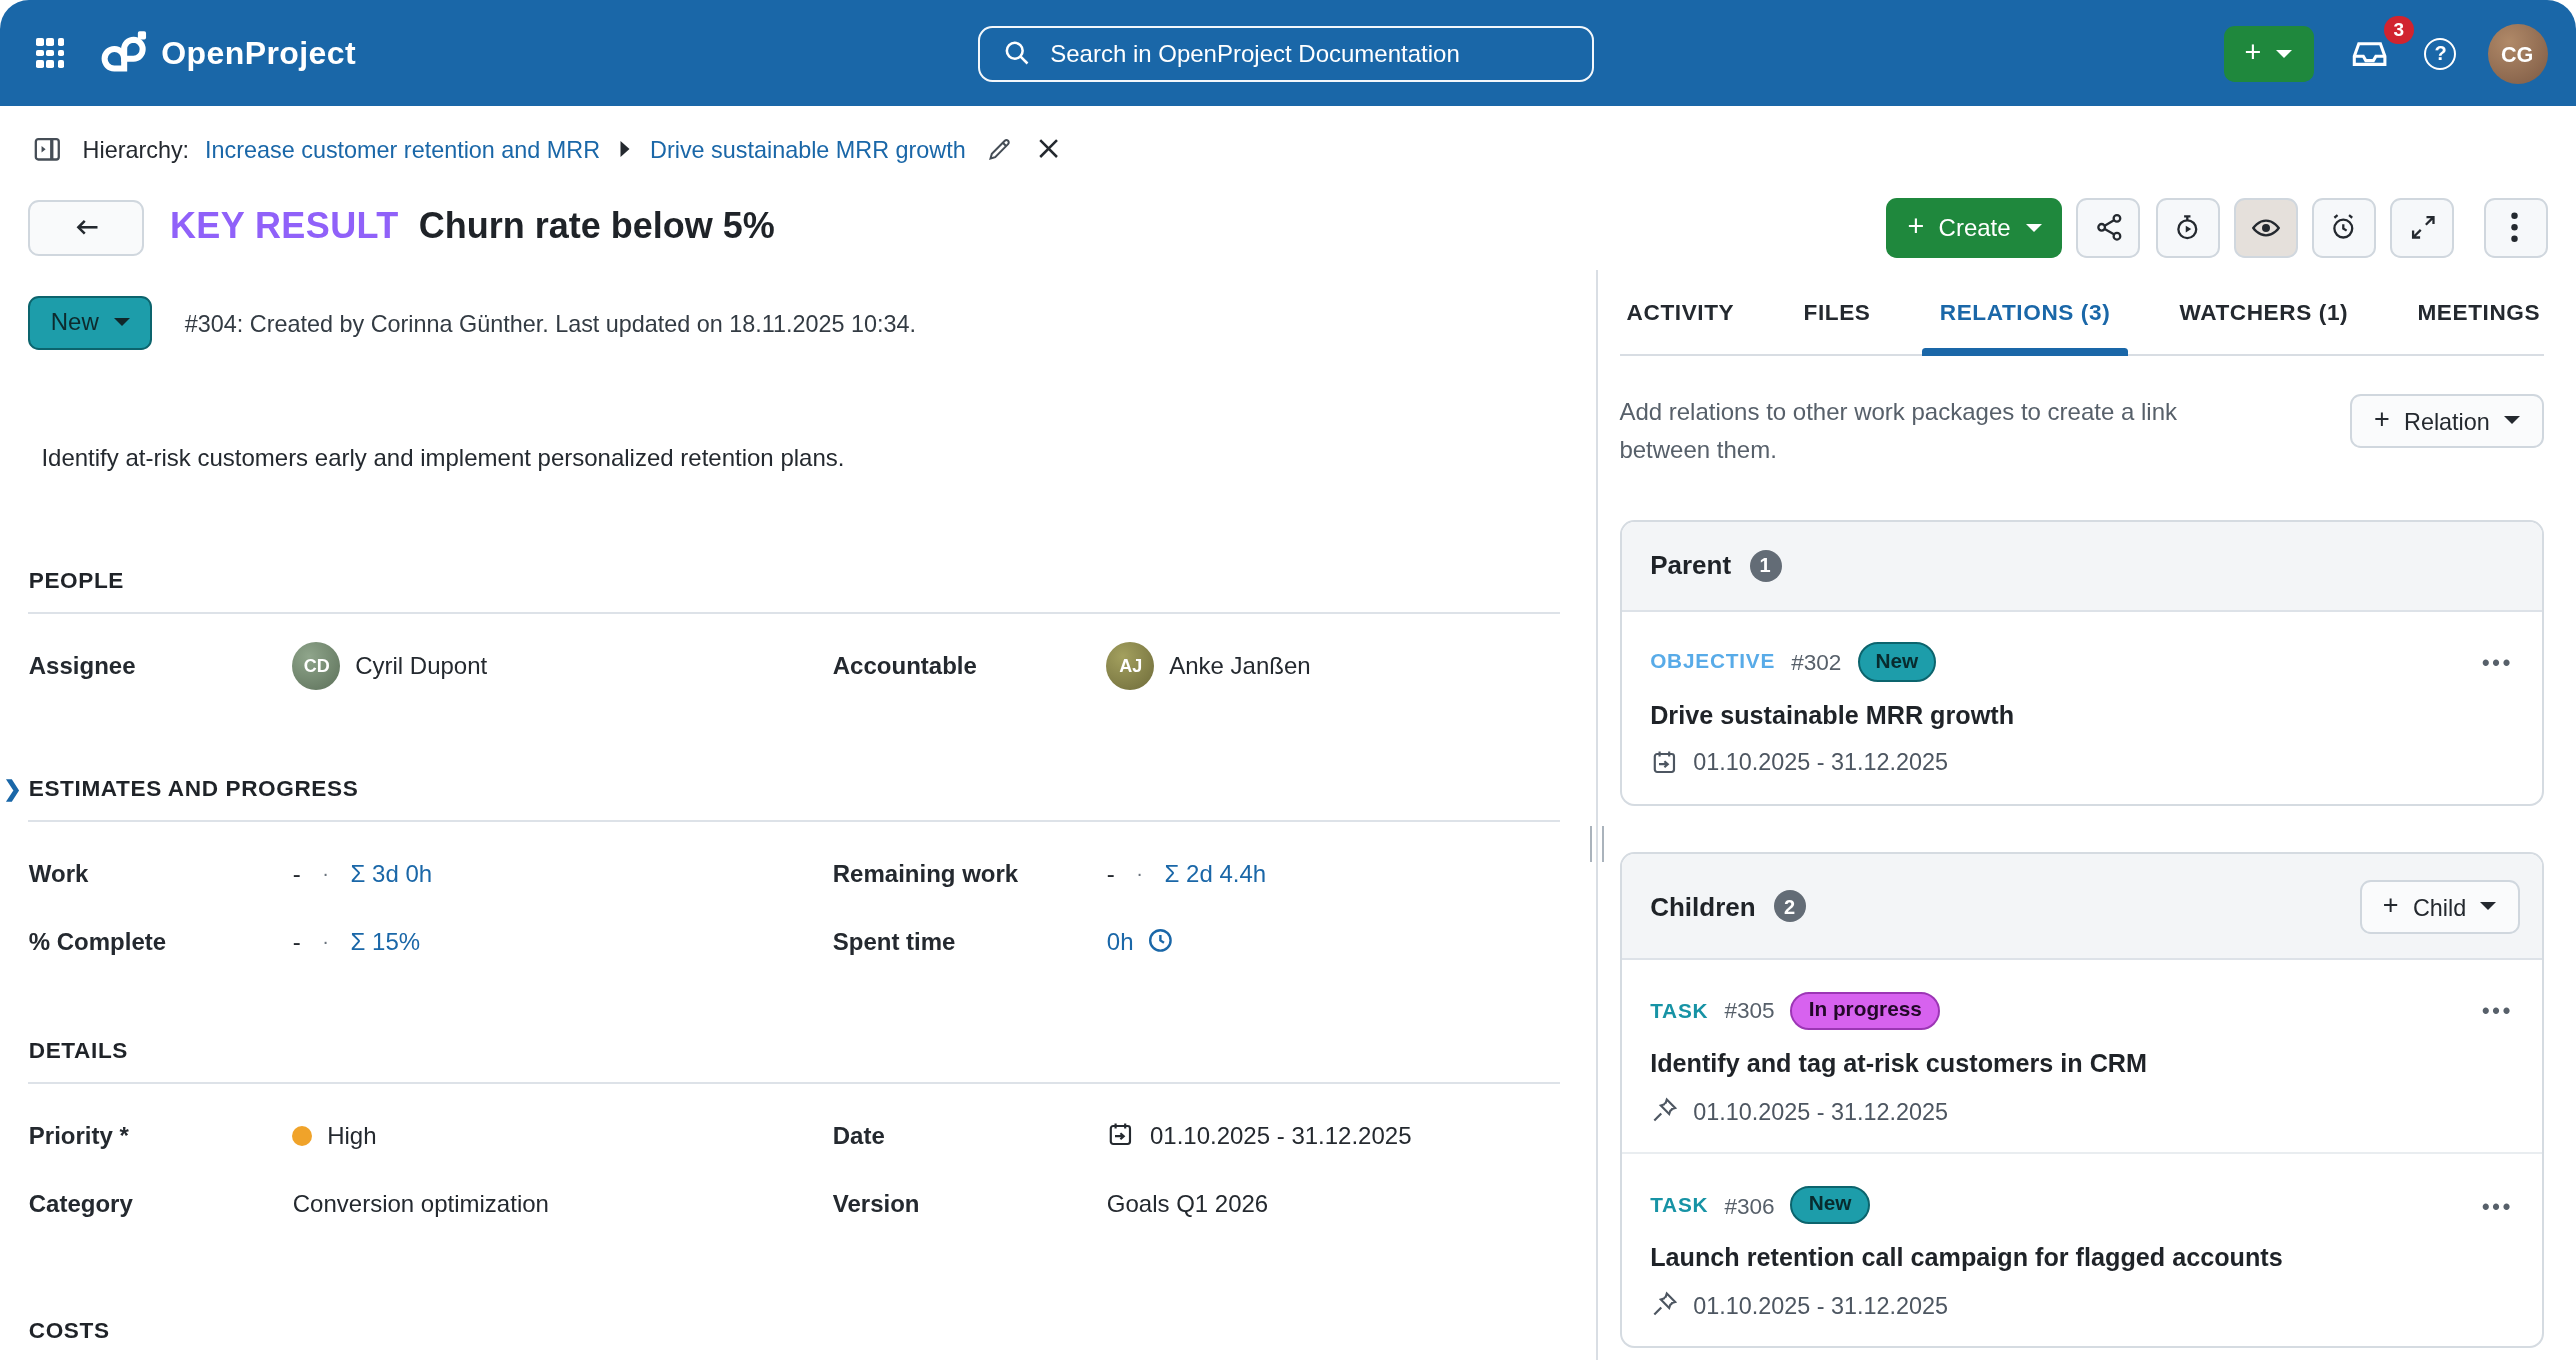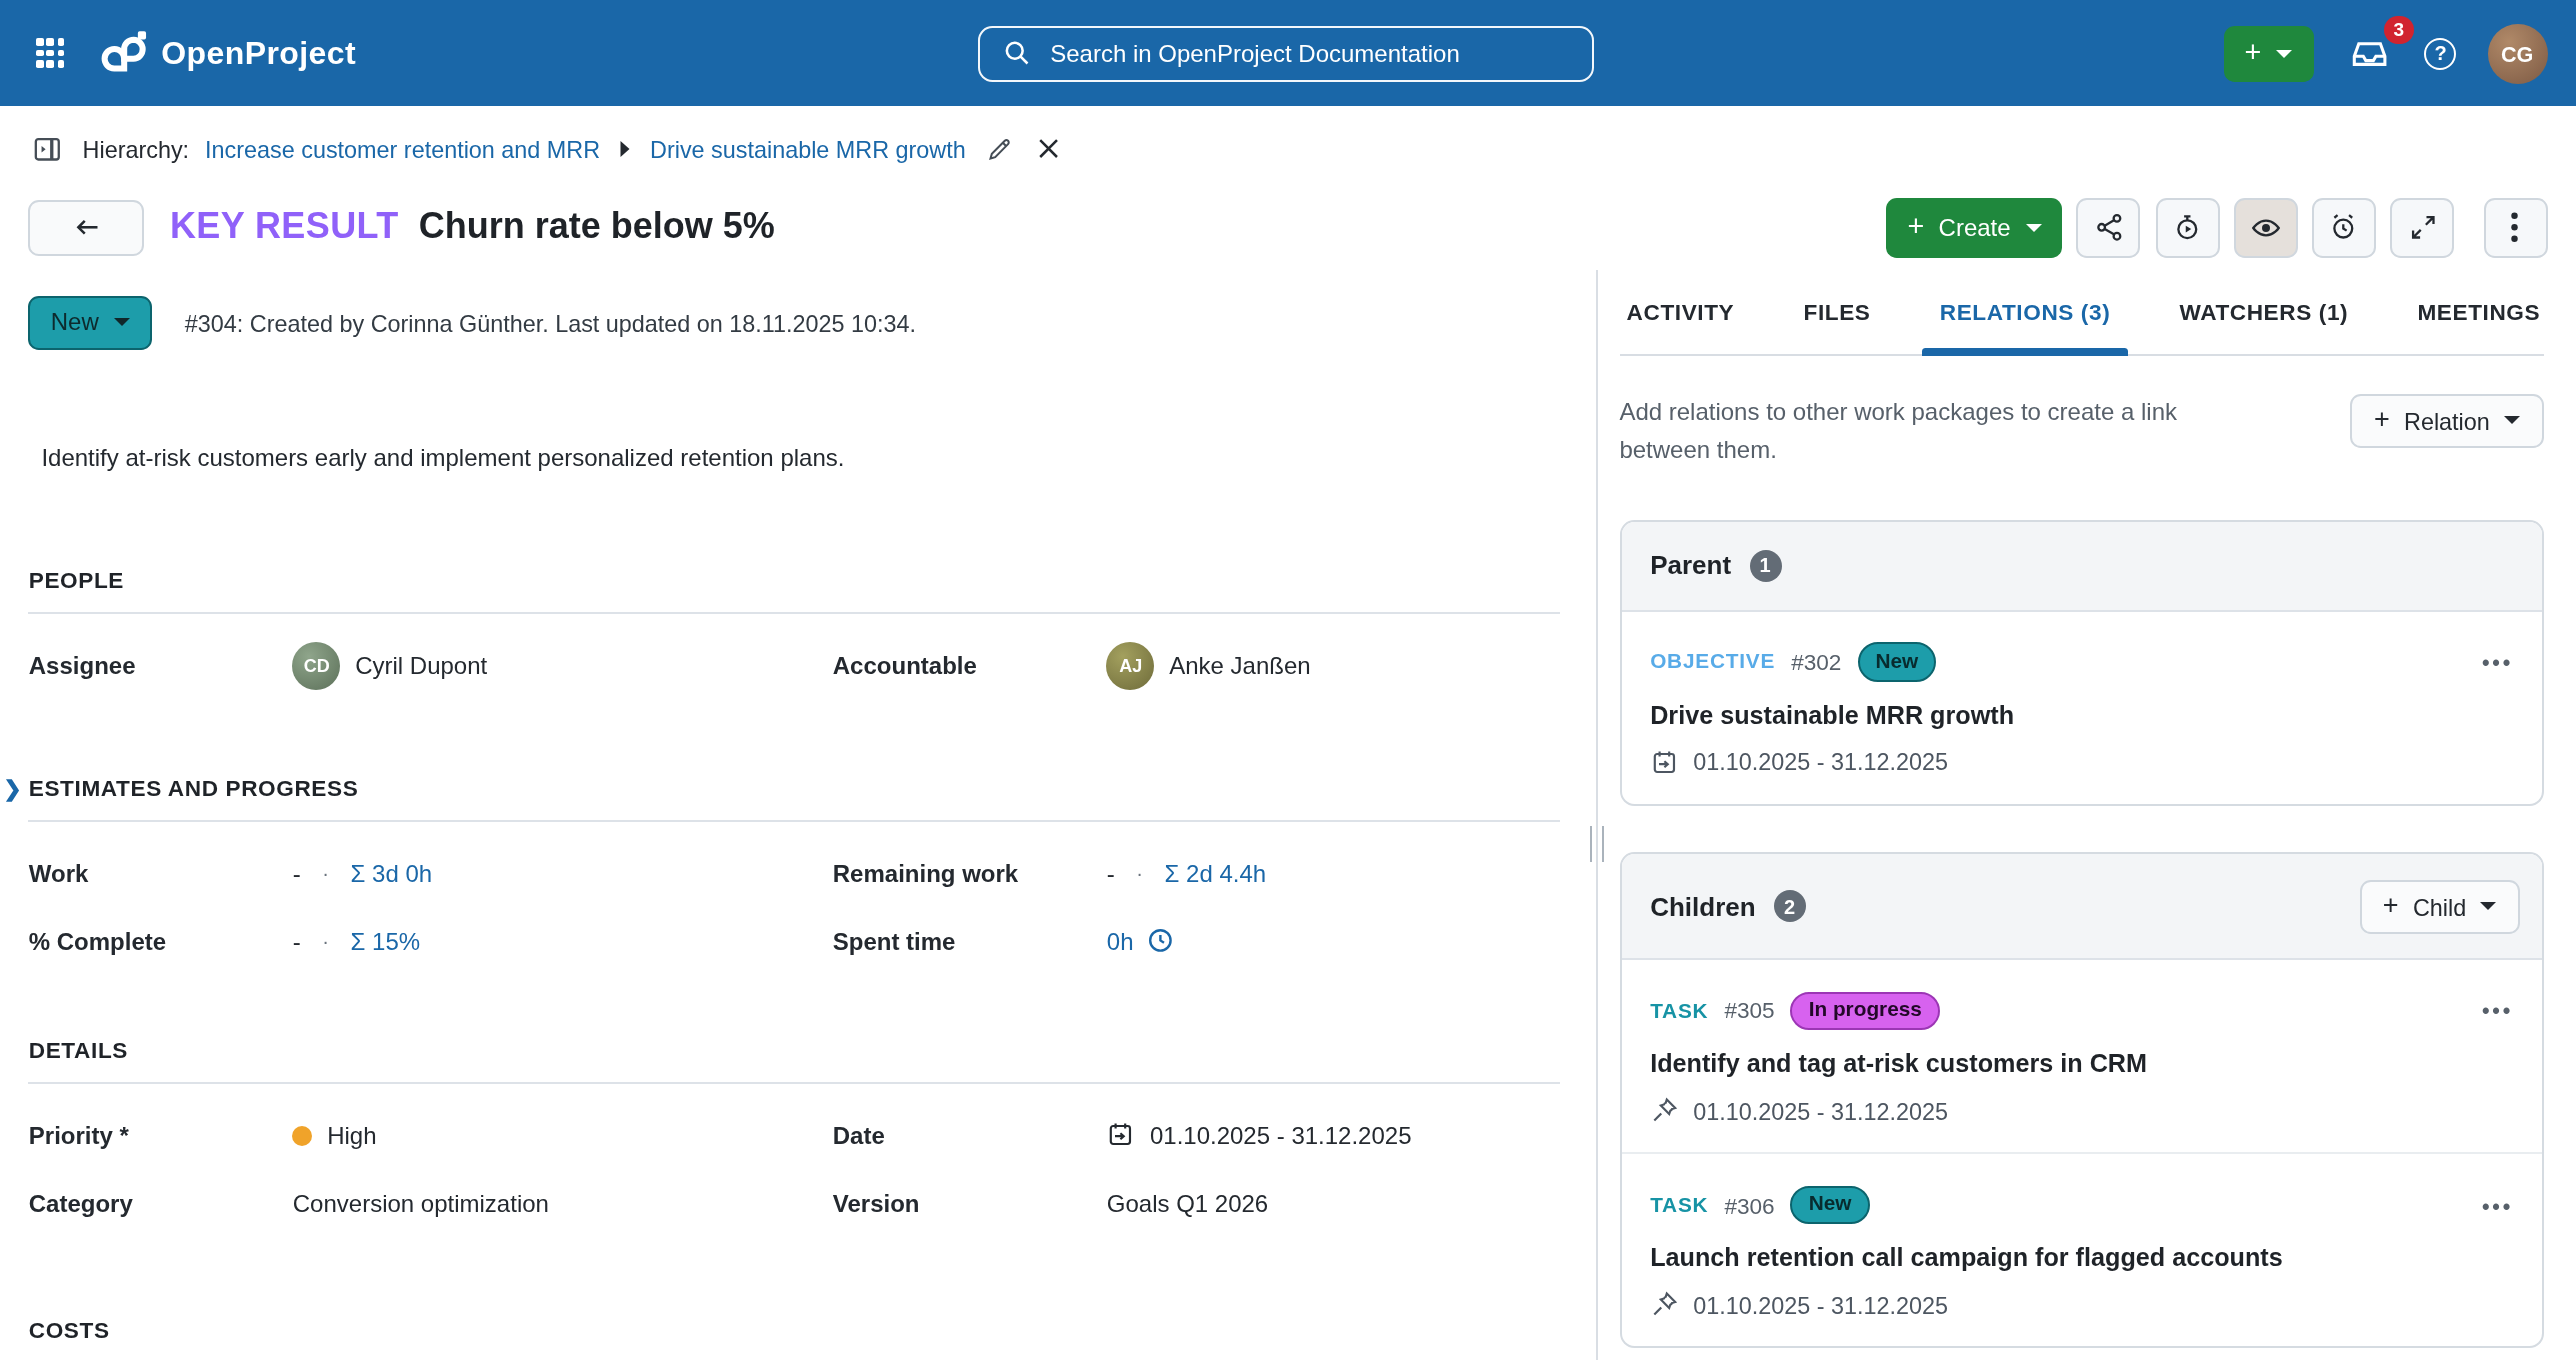--- a/index.html
+++ b/index.html
@@ -1,18 +1,18 @@
 <!DOCTYPE html>
 <html style="font-size:14.4px"><head>
 <meta charset="utf-8">
 <style>
   * { margin:0; padding:0; box-sizing:border-box; }
   html,body { width:2576px; height:1361px; background:#fff; }
   body { font-family:"Liberation Sans", sans-serif; }
-  .viewport { width:2576px; height:1361px; overflow:hidden; }
+  .viewport { width:2576px; height:1361px; overflow:hidden;border-radius:29px; }
   .app { width:1288px; height:681px; transform:scale(2); transform-origin:0 0; background:#fff; position:relative; color:#1f2328; }
 
   button { font-family:inherit; cursor:pointer; background:none; border:none; color:inherit; }
   a { text-decoration:none; cursor:pointer; }
   svg { display:block; }
 
   
   .topbar { height:53px; background:#1a67a8; display:flex; align-items:center; padding:0 14.4px; position:relative; }
   .tb-left { display:flex; align-items:center; gap:14.4px; }
   .grid-btn { padding:3.6px; }

